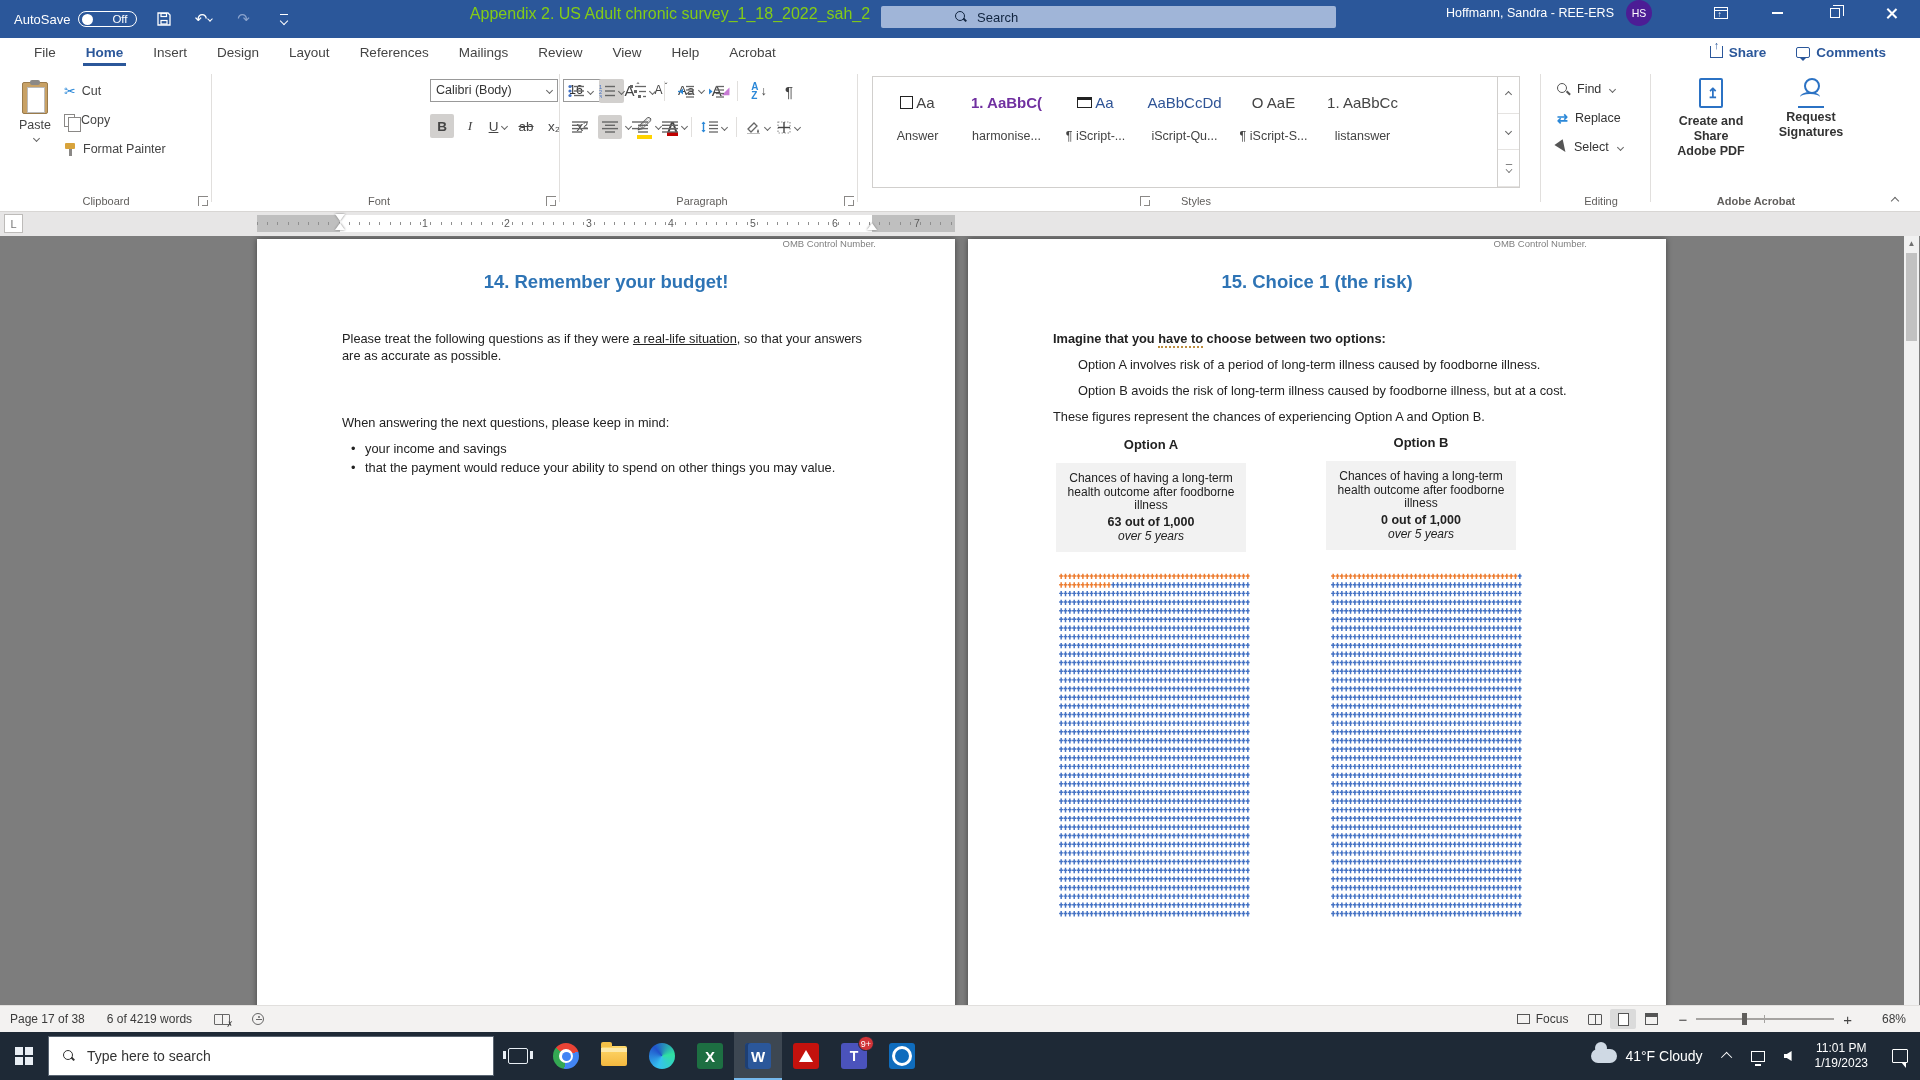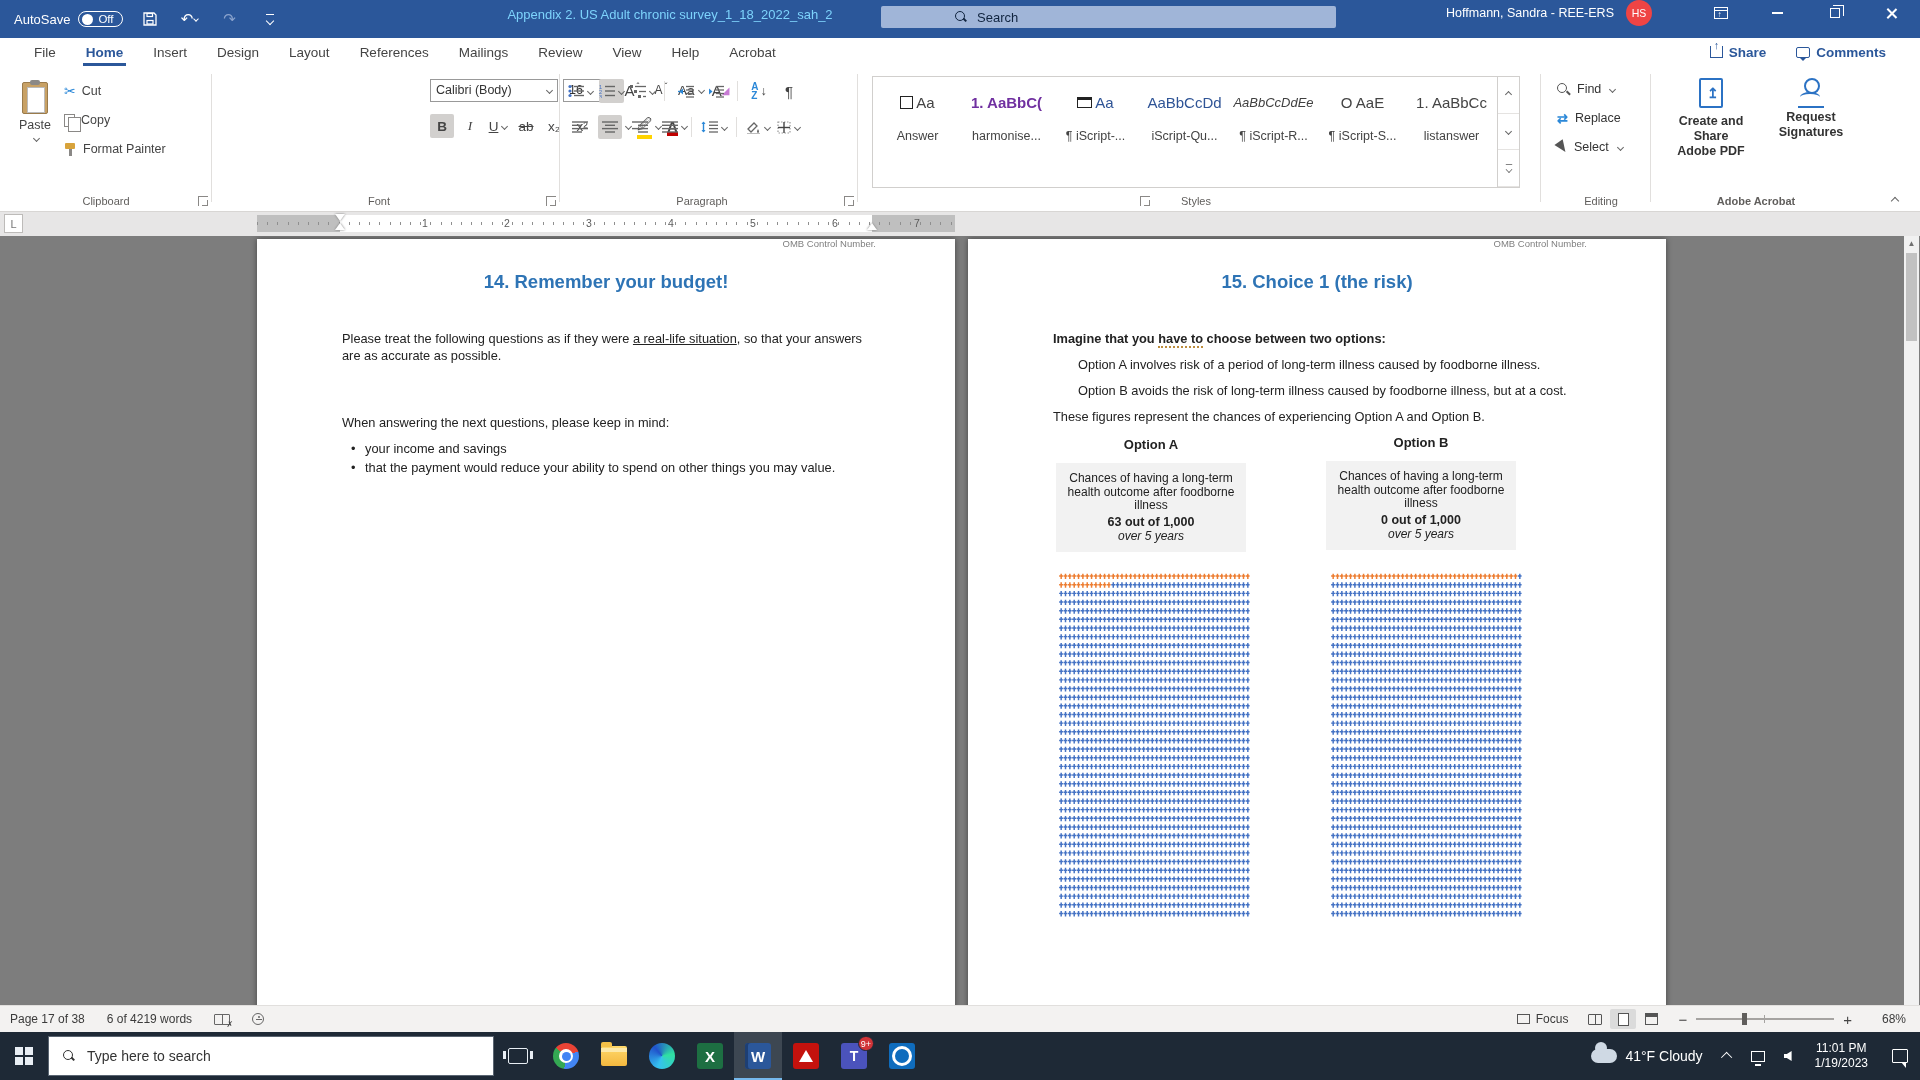--- a/index.html
+++ b/index.html
@@ -4,36 +4,36 @@
 <style>
   *{margin:0;padding:0;box-sizing:border-box;}
   html,body{width:1920px;height:1080px;overflow:hidden;}
   body{font-family:"Liberation Sans",sans-serif;-webkit-font-smoothing:antialiased;}
   .screen{position:relative;width:1920px;height:1080px;background:#7d7d7d;}
 
   
   .titlebar{position:absolute;left:0;top:0;width:1920px;height:38px;background:#2b579a;color:#fff;display:flex;align-items:center;}
   .tb-left{display:flex;align-items:center;gap:14px;padding-left:14px;}
   .autosave{display:flex;align-items:center;gap:8px;font-size:13px;}
-  .as-pill{display:flex;align-items:center;gap:5px;border:1px solid #fff;border-radius:10px;padding:1px 8px 1px 3px;font-size:11.5px;}
+  .as-pill{display:flex;align-items:center;gap:19px;border:1px solid #fff;border-radius:10px;padding:1px 8px 1px 3px;font-size:11.5px;}
   .as-dot{width:11px;height:11px;border-radius:50%;background:#fff;}
   .qat-btn{display:flex;align-items:center;justify-content:center;width:26px;height:26px;font-size:15px;color:#fff;}
   .qat-btn.dim{color:#8aa3cd;}
   .chev{display:inline-block;width:6px;height:6px;border-right:1.4px solid currentColor;border-bottom:1.4px solid currentColor;transform:rotate(45deg);}
   .chev-bar{display:inline-block;position:relative;width:10px;height:10px;}
   .chev-bar:before{content:"";position:absolute;left:1px;top:0;width:8px;height:1.4px;background:currentColor;}
   .chev-bar:after{content:"";position:absolute;left:2px;top:4px;width:5px;height:5px;border-right:1.4px solid currentColor;border-bottom:1.4px solid currentColor;transform:rotate(45deg);}
-  .tb-title{position:absolute;left:460px;top:0;height:28px;display:flex;align-items:center;font-size:13px;color:#7dd3fc;width:420px;justify-content:center;}
+  .tb-title{position:absolute;left:460px;top:0;height:28px;display:flex;align-items:center;font-size:16px;color:#84cc16;width:420px;justify-content:center;}
   .tb-search{position:absolute;left:881px;top:6px;width:455px;height:22px;background:#a0b5d8;border-radius:2px;display:flex;align-items:center;gap:10px;padding-left:74px;font-size:13px;color:#10243f;}
   .s-glass{position:relative;width:12px;height:12px;}
   .s-glass:before{content:"";position:absolute;left:0;top:0;width:8px;height:8px;border:1.5px solid #10243f;border-radius:50%;}
   .s-glass:after{content:"";position:absolute;left:8px;top:8px;width:4px;height:1.5px;background:#10243f;transform:rotate(45deg);}
   .tb-right{position:absolute;right:0;top:0;height:26px;display:flex;align-items:center;}
   .tb-account{font-size:12.5px;margin-right:12px;}
-  .tb-avatar{width:26px;height:26px;border-radius:50%;background:#ef4444;color:#fff;font-size:10.5px;display:flex;align-items:center;justify-content:center;margin-right:40px;}
+  .tb-avatar{width:26px;height:26px;border-radius:50%;background:#4c1d95;color:#fff;font-size:10.5px;display:flex;align-items:center;justify-content:center;margin-right:40px;}
   .winbtn{width:57px;height:38px;display:flex;align-items:center;justify-content:center;color:#fff;font-size:13px;}
   .ic-ribdisp{width:14px;height:12px;border:1.3px solid #fff;position:relative;}
   .ic-ribdisp:before{content:"";position:absolute;left:0;top:2px;width:100%;height:1.3px;background:#fff;}
   .ic-ribdisp:after{content:"↑";position:absolute;left:3px;top:2px;font-size:8px;}
   .ic-min{width:11px;height:1.5px;background:#fff;}
   .ic-max{width:10px;height:10px;border:1.3px solid #fff;position:relative;background:transparent;}
   .ic-max:before{content:"";position:absolute;left:2px;top:-4px;width:10px;height:10px;border-top:1.3px solid #fff;border-right:1.3px solid #fff;}
   .ic-x{position:relative;width:12px;height:12px;}
   .ic-x:before,.ic-x:after{content:"";position:absolute;left:5px;top:0;width:1.5px;height:13px;background:#fff;}
   .ic-x:before{transform:rotate(45deg);} .ic-x:after{transform:rotate(-45deg);}
@@ -598,24 +598,20 @@
               <span class="winglyph"></span>
               <span style="color:#2f5496;">Aa</span>
             </span>
           <span class="stname">¶ iScript-...</span>
         </div>
         <div class="stcell">
           <span class="stprev" style="color:#2f5496;">AaBbCcDd</span>
           <span class="stname">iScript-Qu...</span>
         </div>
         <div class="stcell">
-          <span class="stprev" style="font-style:italic;font-size:13px;color:#404040;">AaBbCcDdEe</span>
-          <span class="stname">¶ iScript-R...</span>
-        </div>
-        <div class="stcell">
           <span class="stprev">O  AaE</span>
           <span class="stname">¶ iScript-S...</span>
         </div>
         <div class="stcell">
           <span class="stprev">1. AaBbCc</span>
           <span class="stname">listanswer</span>
         </div>
       </div>
       <div class="gal-scroll">
         <div>

